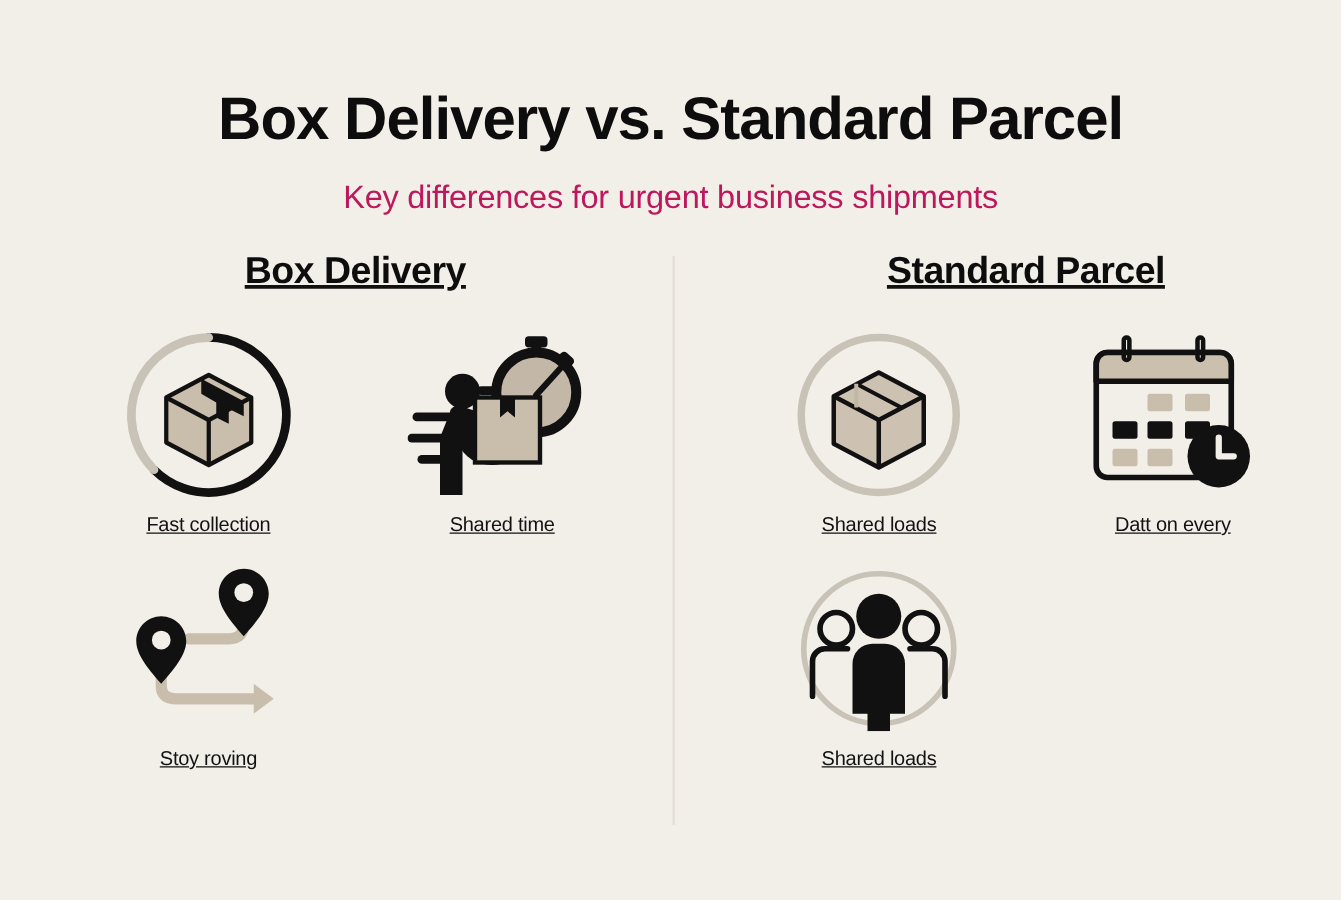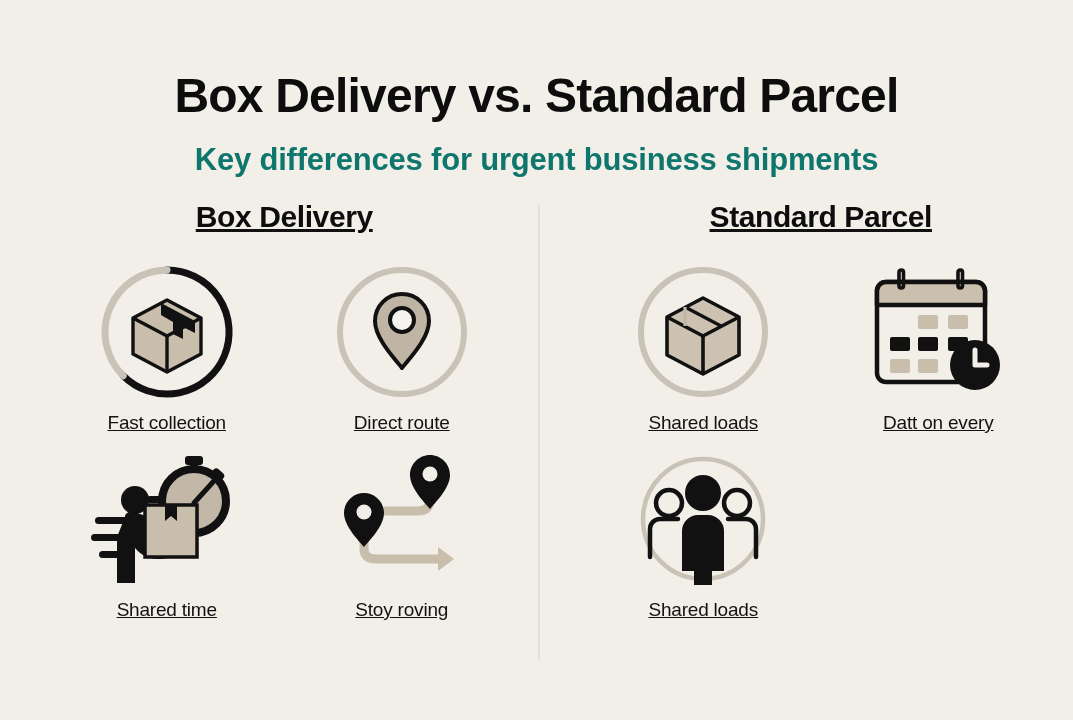--- a/index.html
+++ b/index.html
@@ -16,23 +16,23 @@
   
   .header { text-align:center; padding-top:72px; }
   .title {
     font-size:48px;
     font-weight:bold;
     letter-spacing:-0.8px;
     color:#0d0d0d;
     line-height:1.0;
   }
   .subtitle {
-    font-size:31px;
-    font-weight:700;
-    color:#0f766e;
+    font-size:26px;
+    font-weight:400;
+    color:#be185d;
     margin-top:22px;
     letter-spacing:-0.2px;
   }
 
   
   .columns {
     position:absolute;
     top:200px; left:16px;
     width:1073px;
     display:flex;
@@ -67,21 +67,21 @@
     align-items:center;
     justify-content:flex-start;
   }
   .icon-wrap {
     height:140px;
     display:flex;
     align-items:center;
     justify-content:center;
   }
   .caption {
-    font-size:19px;
+    font-size:16px;
     color:#121212;
     letter-spacing:-0.2px;
     text-align:center;
     margin-top:10px;
     white-space:nowrap;
   }
 </style>
 </head>
 <body>
 
@@ -109,30 +109,20 @@
                 <path d="M0,-34 L34,-16 L34,20 L0,38 L-34,20 L-34,-16 Z" fill="#c9bdab" stroke="#111111" stroke-width="3.4" stroke-linejoin="round"></path>
                 <path d="M-34,-16 L0,2 L34,-16" fill="none" stroke="#111111" stroke-width="3.4" stroke-linejoin="round"></path>
                 <path d="M0,2 L0,38" fill="none" stroke="#111111" stroke-width="3.4"></path>
                 <path d="M-6,-31 L28,-13 L28,-1 L16,-7 L16,5 L6,0 L6,-12 L-6,-19 Z" fill="#111111"></path>
               </g>
             </svg>
           </div>
           <div class="caption">Fast collection</div>
         </div>
 
-        <div class="cell">
-          <div class="icon-wrap">
-            <svg width="136" height="136" viewBox="0 0 136 136">
-              <circle cx="68" cy="68" r="62" fill="none" stroke="#c9c2b6" stroke-width="6"></circle>
-              <path d="M68 30 C53 30 41 42 41 57 C41 75 62 96 68 104 C74 96 95 75 95 57 C95 42 83 30 68 30 Z" fill="#c0b5a4" stroke="#111111" stroke-width="4" stroke-linejoin="round"></path>
-              <circle cx="68" cy="56" r="12" fill="#f6f4ef" stroke="#111111" stroke-width="4"></circle>
-            </svg>
-          </div>
-          <div class="caption">Direct route</div>
-        </div>
 
         <div class="cell">
           <div class="icon-wrap">
             <svg width="152" height="128" viewBox="0 0 152 128">
 
               <rect x="4" y="62" width="34" height="7" rx="3.5" fill="#111111"></rect>
               <rect x="0" y="79" width="40" height="7" rx="3.5" fill="#111111"></rect>
               <rect x="8" y="96" width="30" height="7" rx="3.5" fill="#111111"></rect>
 
               <g transform="translate(103,46)">

